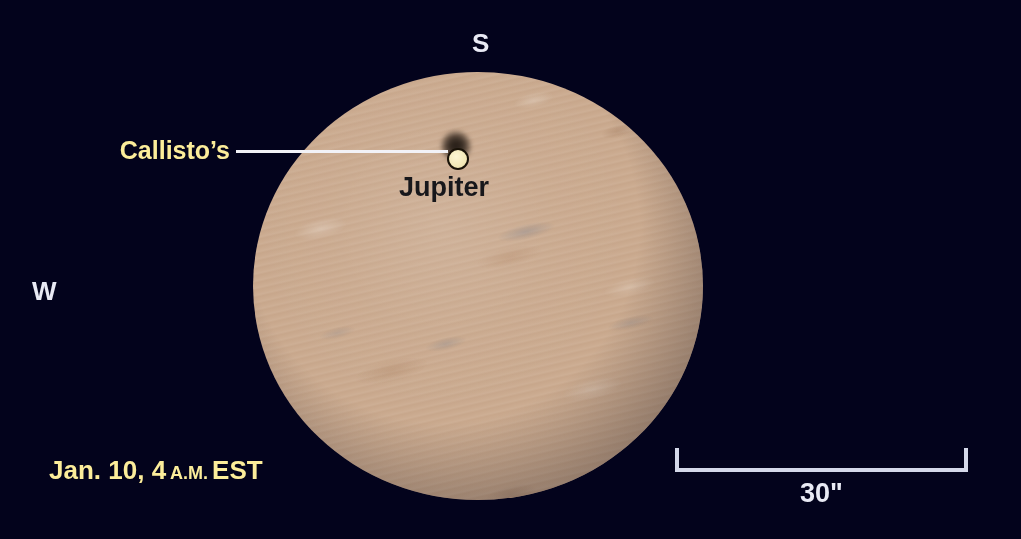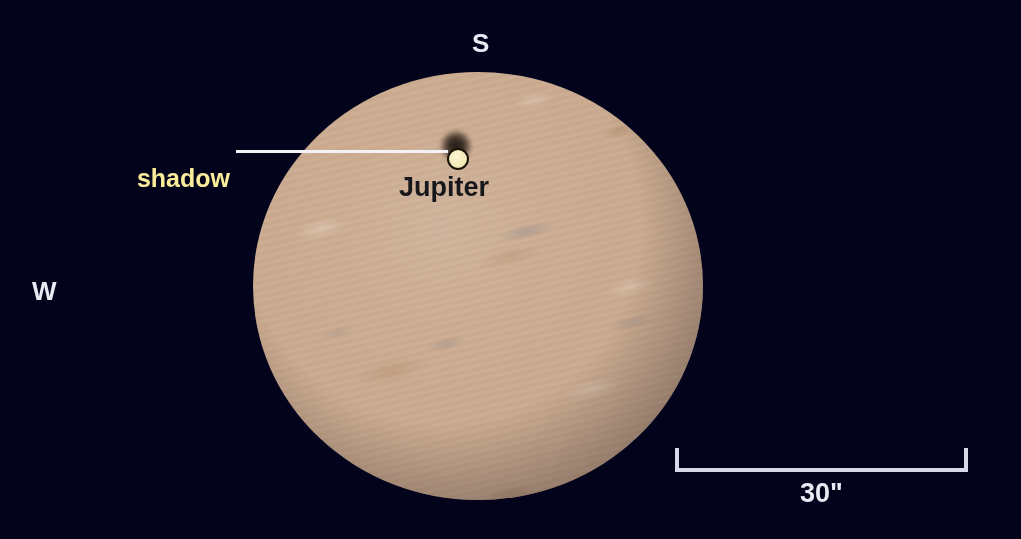--- a/index.html
+++ b/index.html
@@ -290,28 +290,29 @@
       <div id="limb"></div>
     </div>
   </div>
 
   <div id="callisto-shadow"></div>
 
   <div id="callisto-moon"></div>
 
   <div id="leader-line"></div>
 
-  <div class="lbl" id="label-callisto-shadow"><br><span>shadow</span></div>
+  <div class="lbl" id="label-callisto-shadow"><span>Callisto’s</span><br></div>
 
   <div class="lbl" id="label-callisto">Jupiter</div>
 
 
   <div class="lbl" id="label-south">S</div>
   <div class="lbl" id="label-west">W</div>
 
+  <div class="lbl" id="label-datetime"><span>Jan. 10,</span>&nbsp;<span>4</span><span class="small-caps">A.M.</span><span>EST</span></div>
 
   <div id="scale-bar">
     <div class="tick left"></div>
     <div class="rail"></div>
     <div class="tick right"></div>
   </div>
   <div id="scale-label">30"</div>
 
 </div>
 

